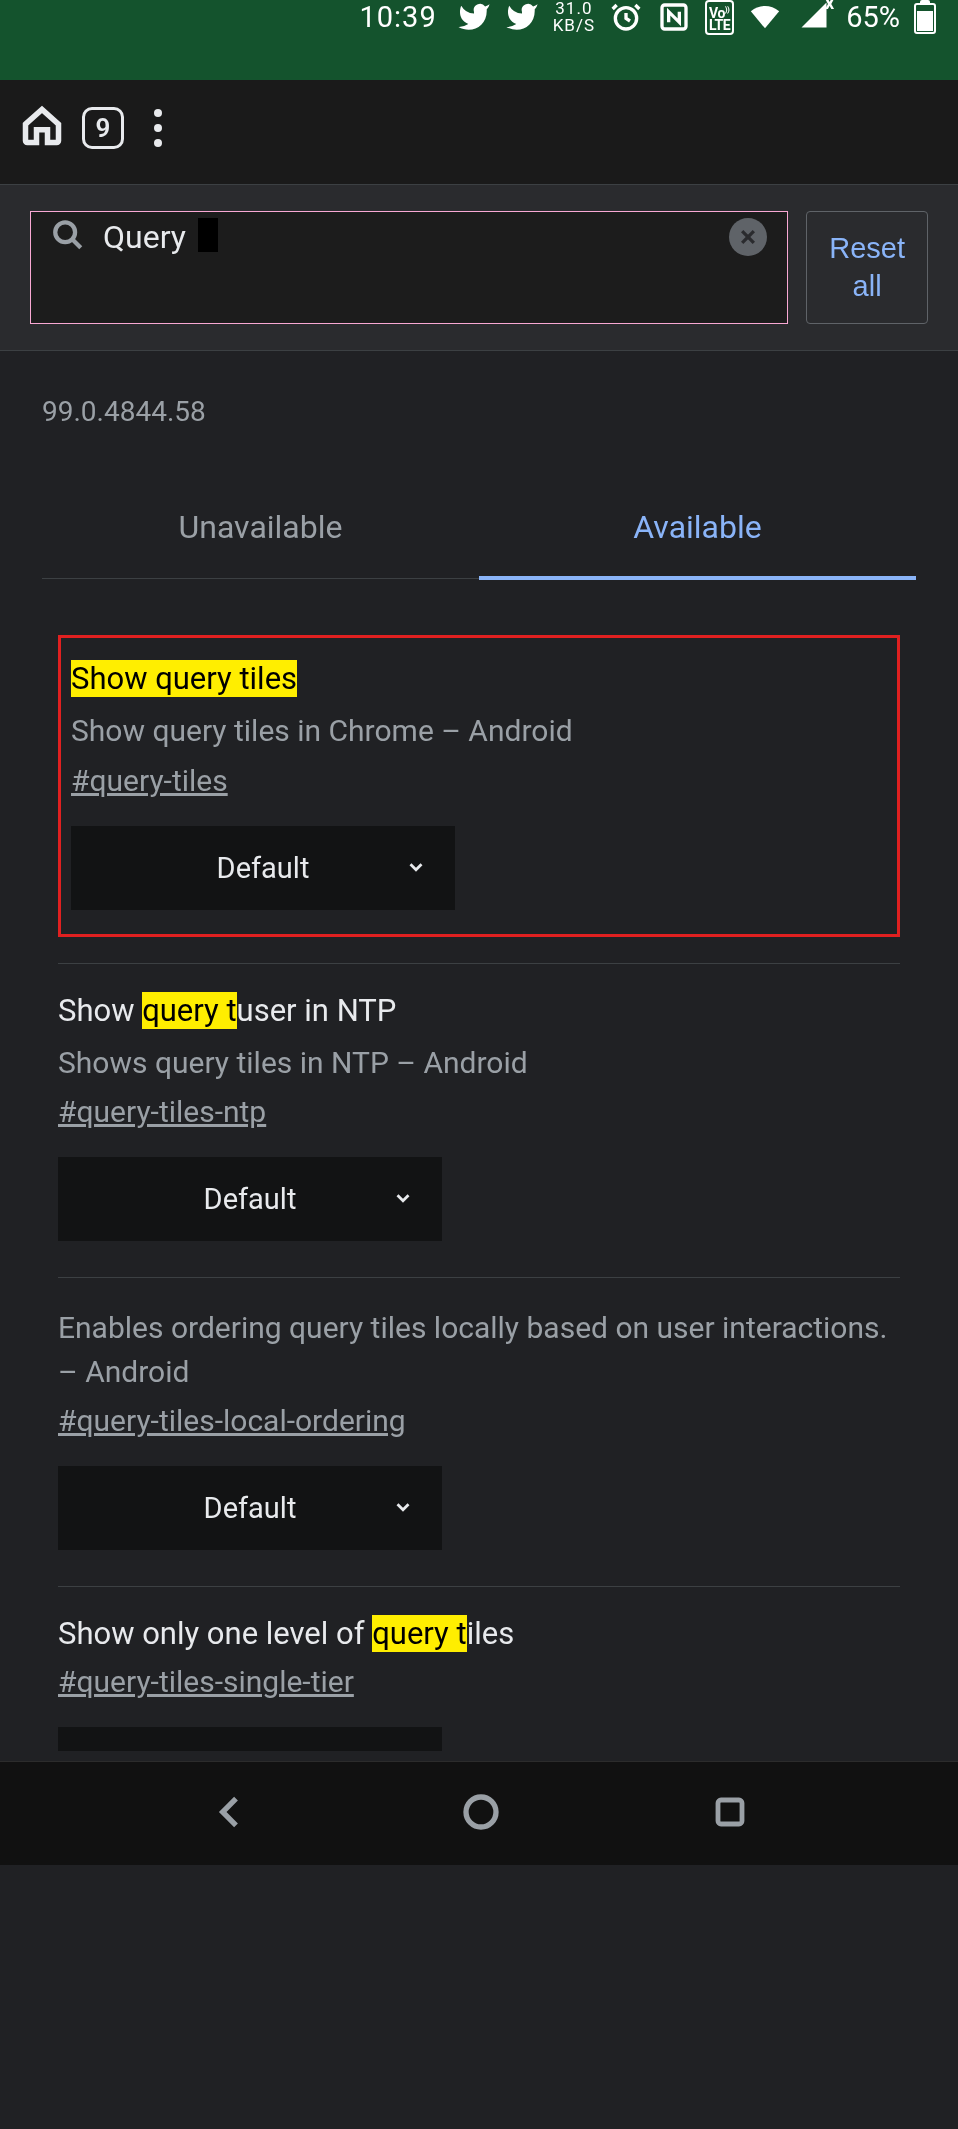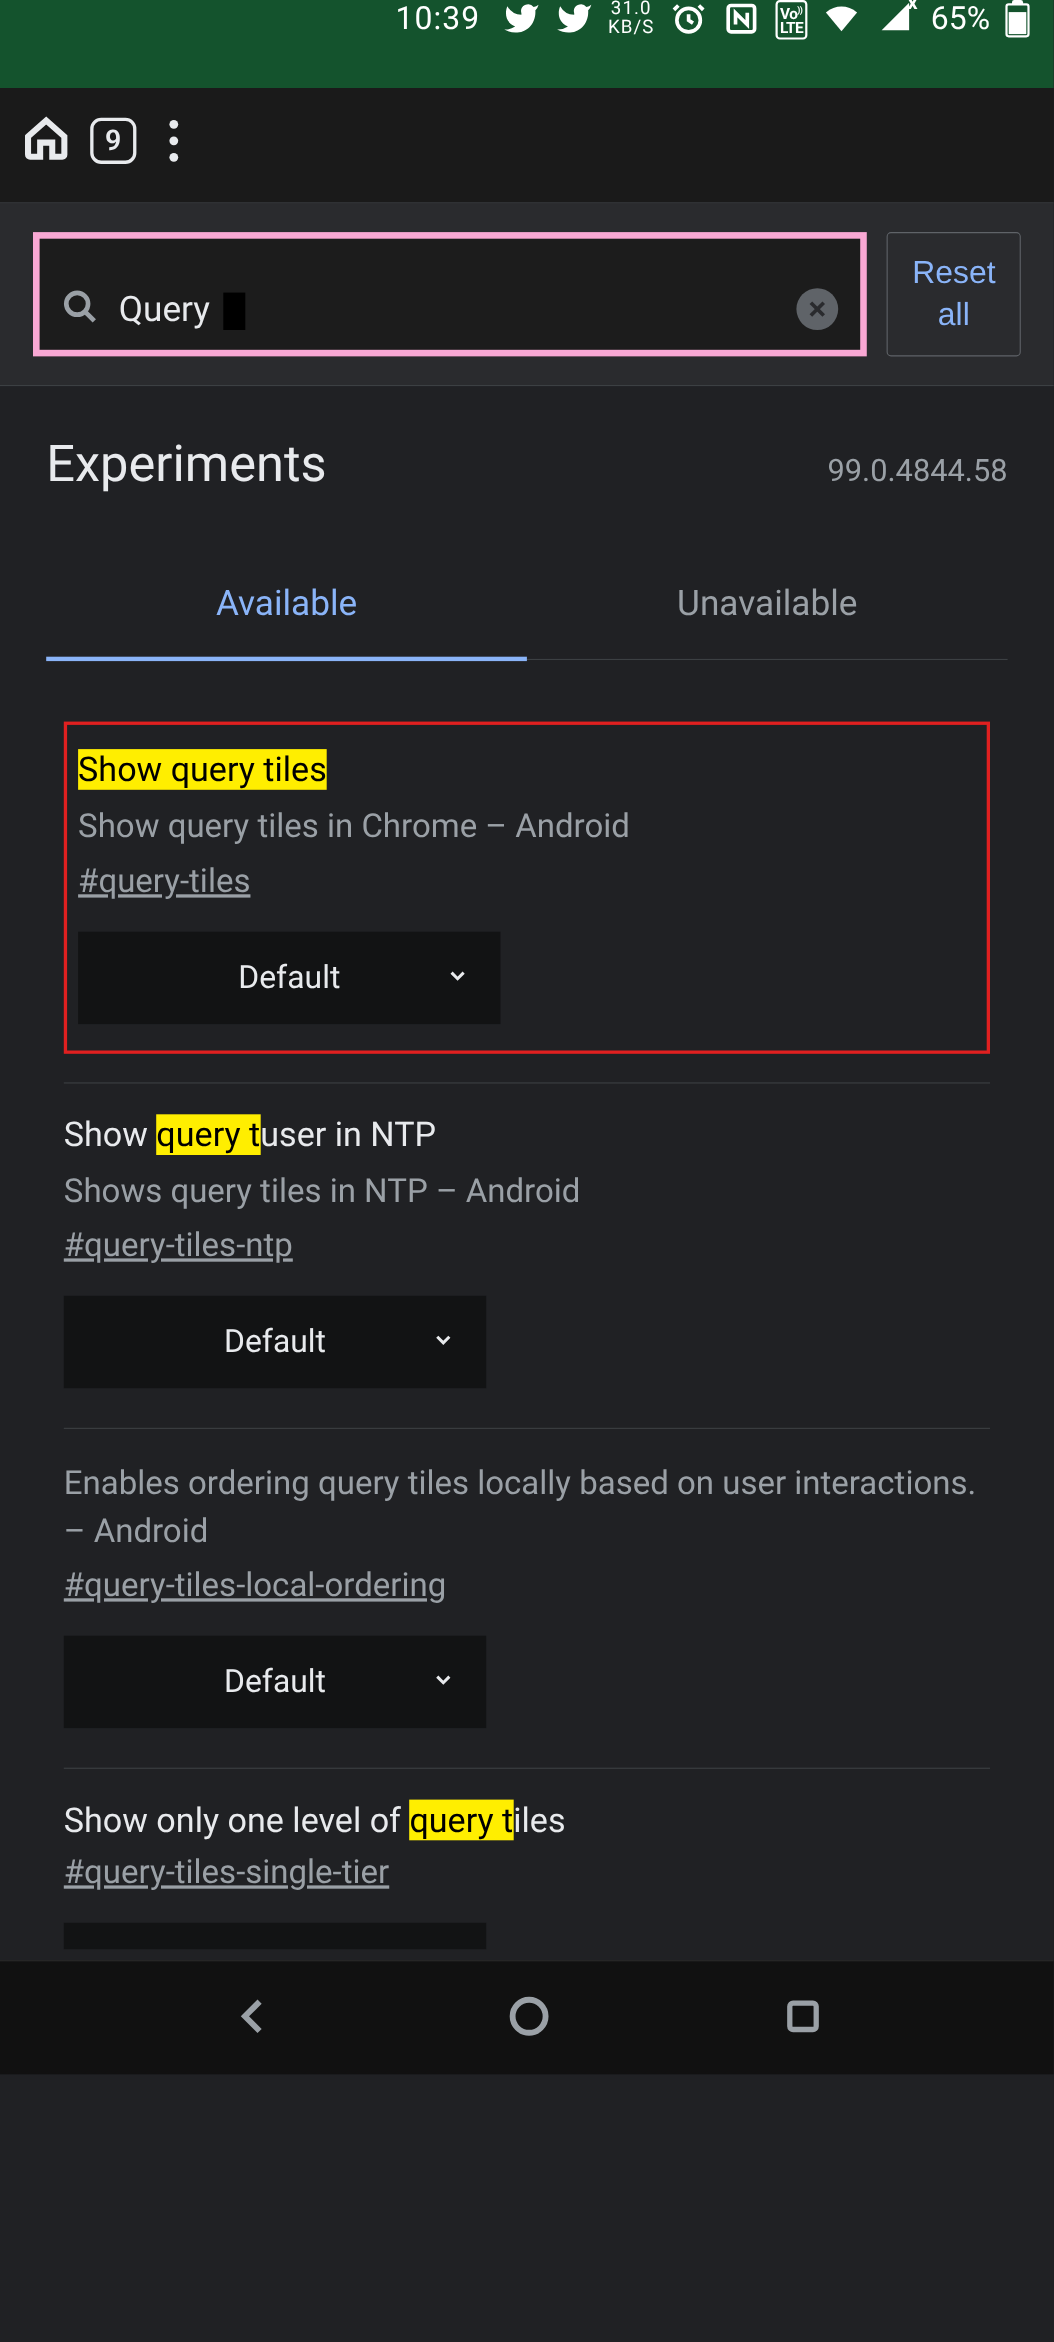--- a/index.html
+++ b/index.html
@@ -68,24 +68,24 @@
   
   .page-top-border{border-top:1px solid #3c4043;}
   .search-row{
     display:flex; gap:18px;
     padding:26px 30px;
     background:#2a2b2e;
     border-bottom:1px solid #3c4043;
   }
   .search-box{
     flex:1;
-    border:6px solid #f9a8d4;
+    border:1px solid #f9a8d4;
     background:#1c1c1c;
-    display:flex;align-items:flex-end;
-    padding:18px 20px;
+    display:flex;align-items:flex-start;
+    padding:6px 20px;
     gap:18px;
   }
   .search-box .mag svg{width:34px;height:34px;stroke:#9aa0a6;stroke-width:3;fill:none;}
   .search-box .val{ font-size:32px; color:#e8eaed;}
   .search-box .cursor-block{ width:20px; height:34px; background:#000; margin-left:-6px;}
   .search-box .spacer{flex:1;}
   .search-box .clear-btn{
     width:38px;height:38px;background:#5f6368;border-radius:50%;
     display:flex;align-items:center;justify-content:center;
   }
@@ -252,27 +252,26 @@
         </svg>
     </span>
   </div>
   <button class="reset-btn">
     <div>Reset</div>
     <div>all</div>
   </button>
 </div>
 
 <div class="page-head">
-  <h1>Experiments</h1>
   <span class="version">99.0.4844.58</span>
 </div>
 
 <div class="tabs">
+  <div class="tab">Unavailable</div>
   <div class="tab active">Available</div>
-  <div class="tab">Unavailable</div>
 </div>
 
 <div class="flags-list">
 
   <div class="flag-block red-wrap">
     <div class="flag-title">
       <span></span><mark>Show query tiles</mark><span></span>
     </div>
     <div class="flag-desc">Show query tiles in Chrome – Android</div>
     <a class="flag-link">#query-tiles</a>

